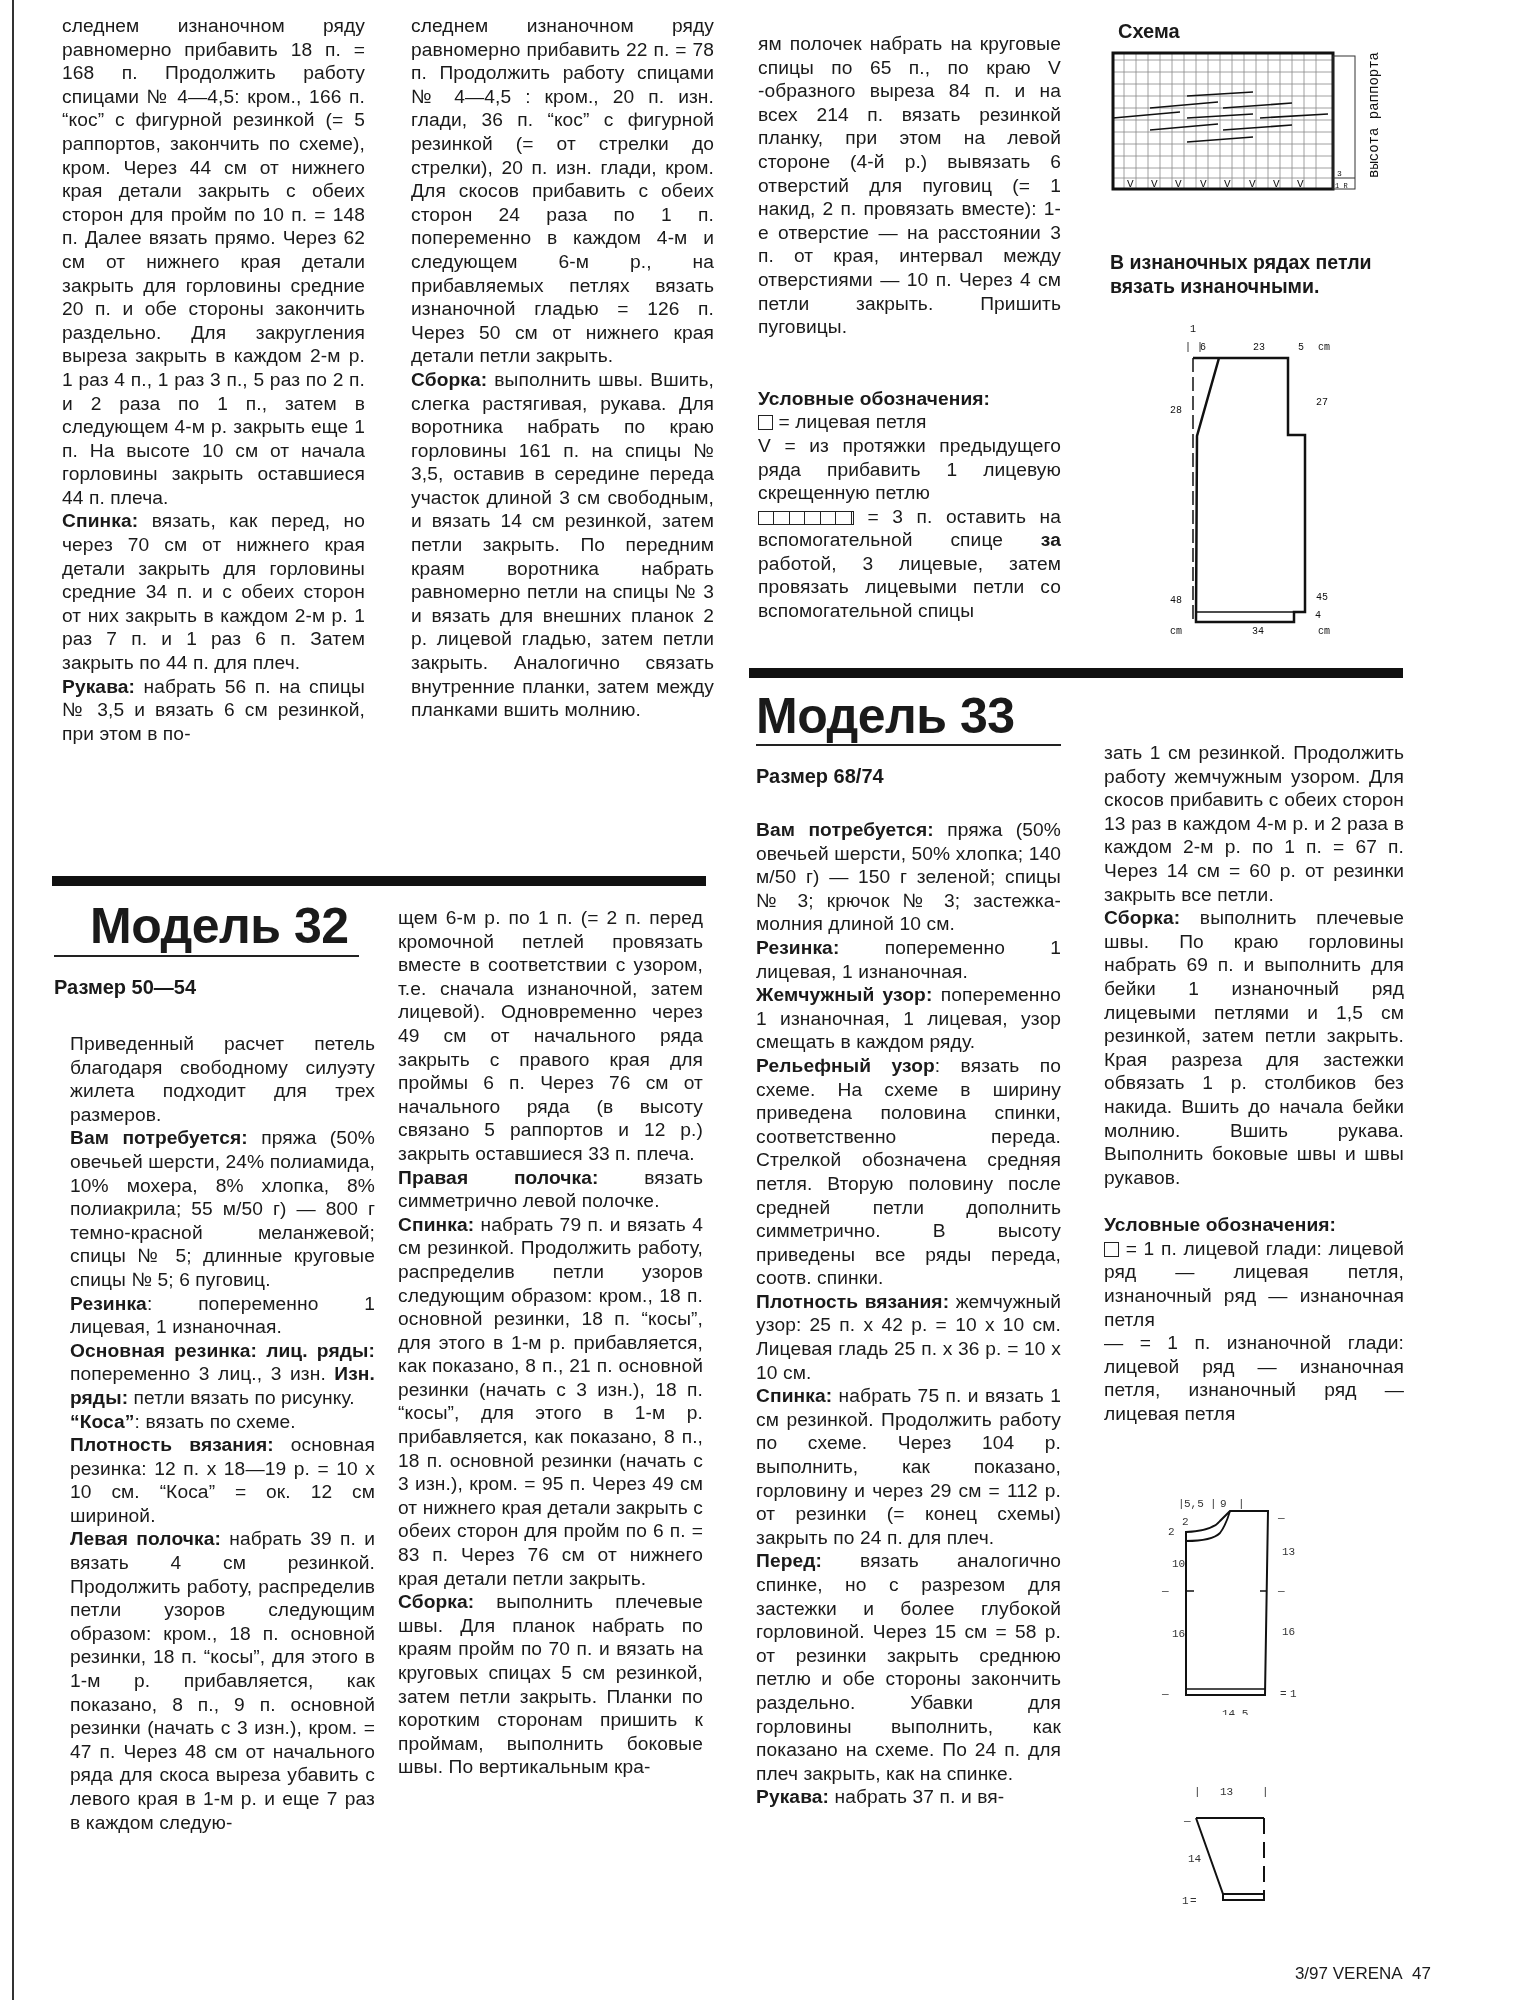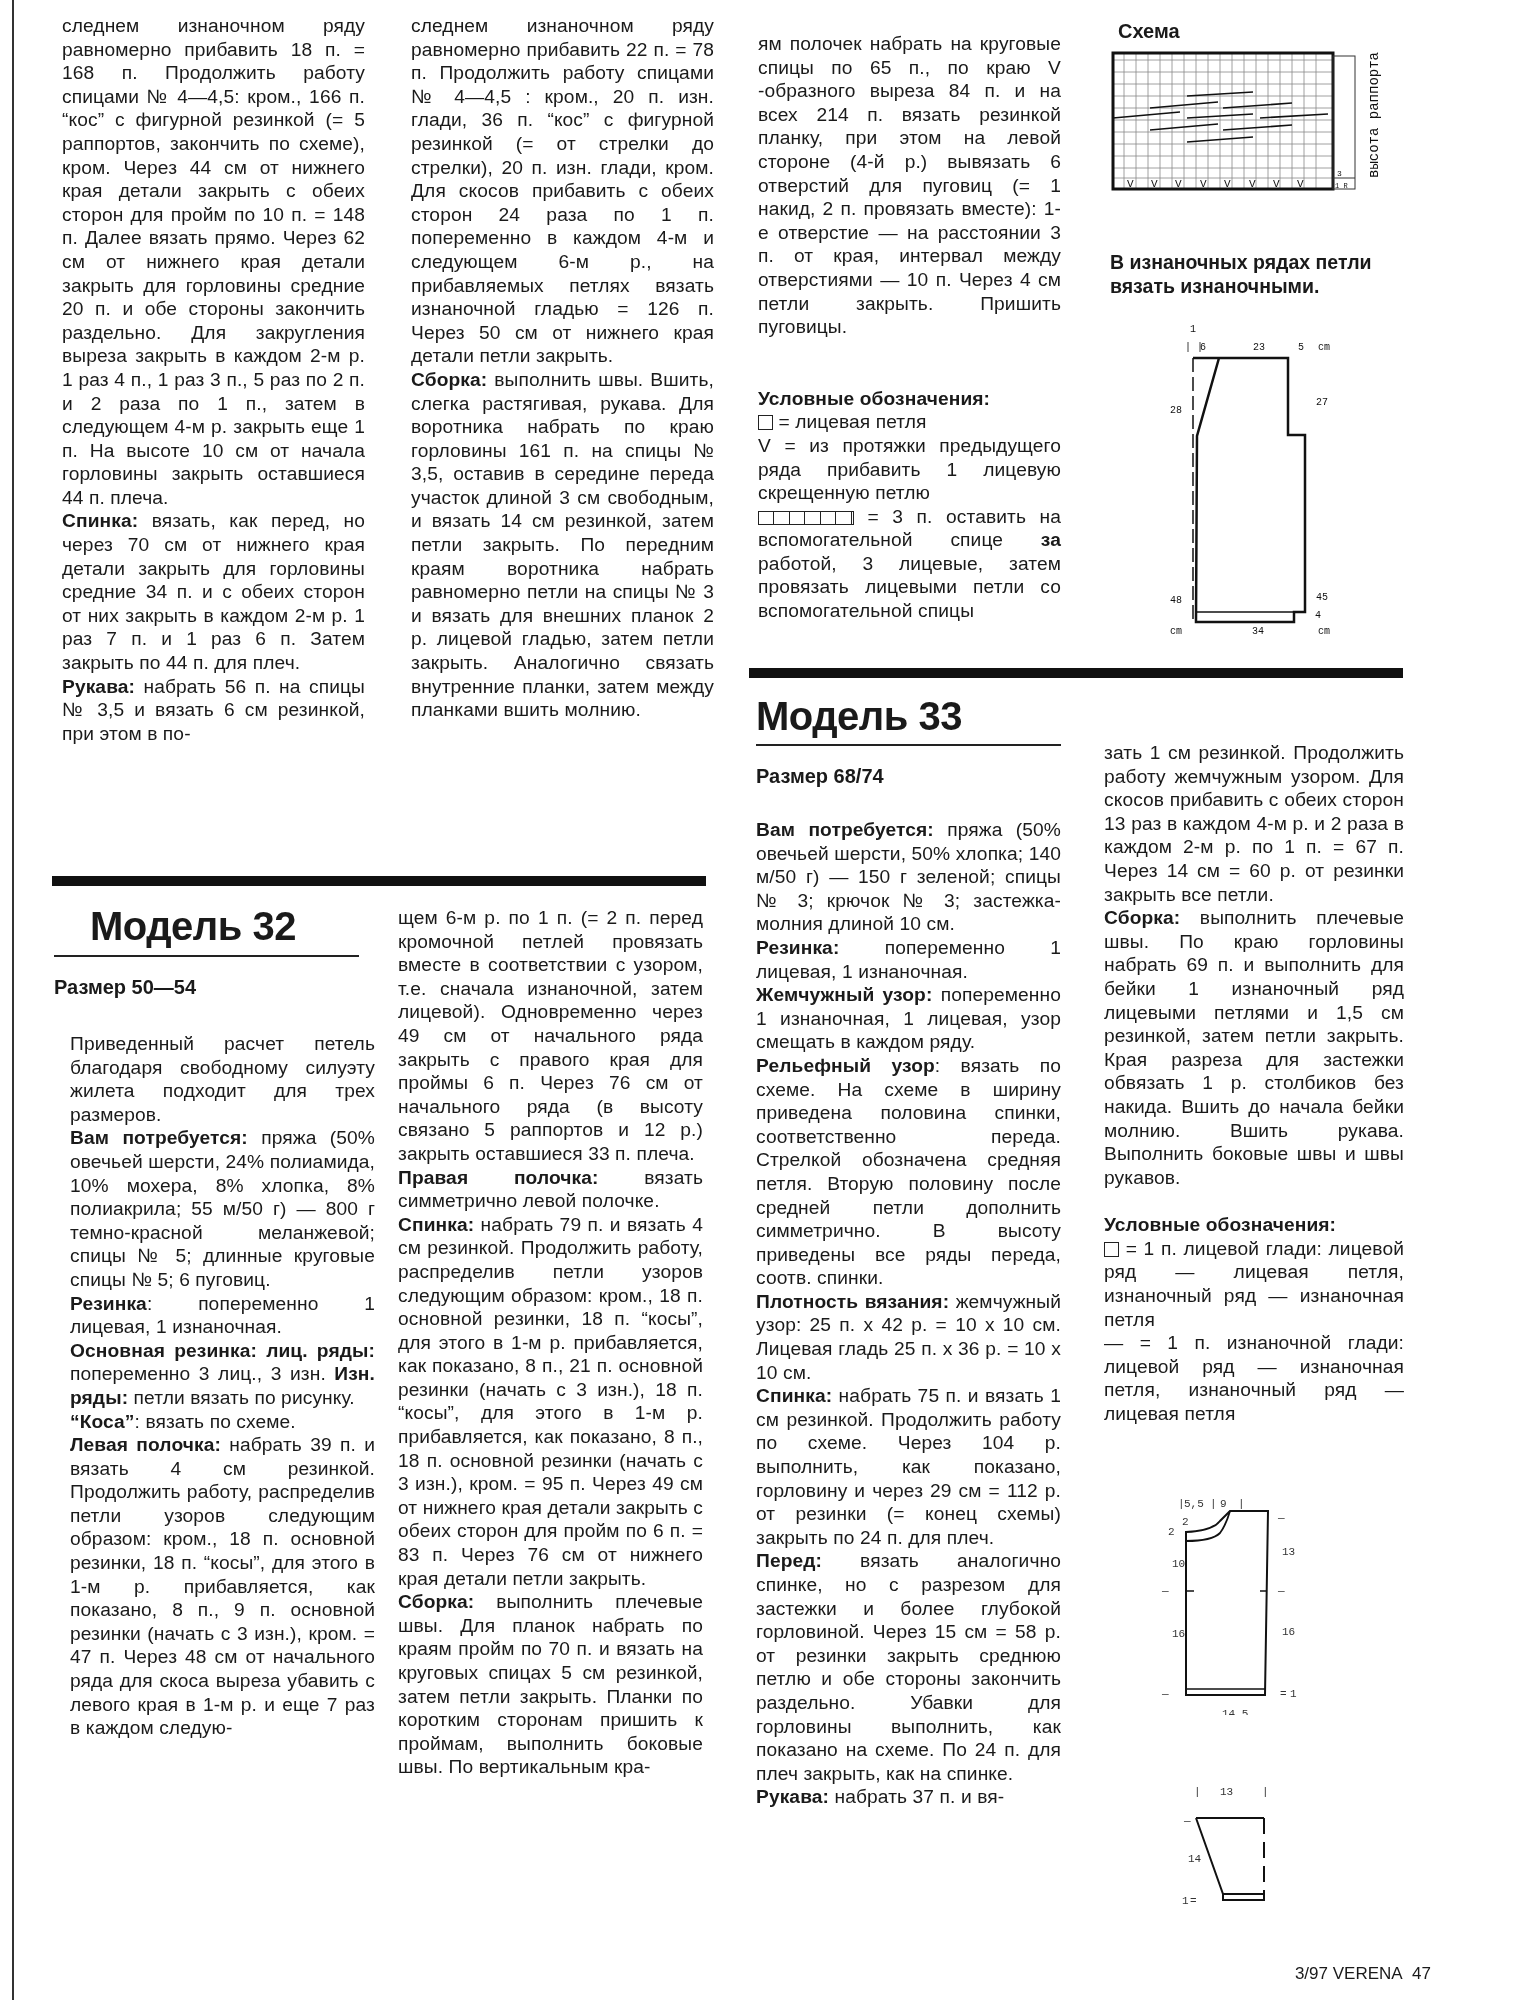--- a/index.html
+++ b/index.html
@@ -4,21 +4,21 @@
 <style>
   html, body { margin:0; padding:0; background:#ffffff; }
   body { width:1515px; height:2000px; position:relative; overflow:hidden;
          font-family:"Liberation Sans", sans-serif; color:#1a1a1a; }
   .page-edge { position:absolute; left:12px; top:0; width:2px; height:2000px; background:#333; }
   .col { position:absolute; font-size:19.2px; line-height:23.6px; text-align:justify; letter-spacing:0.1px; }
   .col p { margin:0; }
   .col b { font-weight:bold; }
   .rule-thick { position:absolute; height:10px; background:#111; }
   .rule-thin { position:absolute; height:2px; background:#222; }
-  .model-title { position:absolute; font-size:40px; font-weight:bold; letter-spacing:-0.5px; line-height:44px; }
+  .model-title { position:absolute; font-size:50px; font-weight:bold; letter-spacing:-0.5px; line-height:44px; }
   .size-label { position:absolute; font-size:20px; font-weight:bold; }
   .legend-head { font-weight:bold; }
   .sym-box { display:inline-block; width:15px; height:15px; border:1.5px solid #222; vertical-align:-2px; box-sizing:border-box; }
   .sym-cable { display:inline-block; width:96px; height:14px; border:1.5px solid #222; vertical-align:-2px; box-sizing:border-box;
                background: repeating-linear-gradient(90deg, transparent 0 14px, #222 14px 15.5px); position:relative; }
   .schema-title { position:absolute; font-size:20px; font-weight:bold; }
   .note-bold { position:absolute; font-size:19.5px; font-weight:bold; line-height:24px; }
   svg text { font-family:"Liberation Mono", monospace; }
   .footer { position:absolute; right:84px; bottom:16px; font-size:17px; }
 </style>
@@ -136,20 +136,21 @@
 <div class="model-title" style="left:54px; top:904px;margin-left:36px;">Модель 32</div>
 <div class="rule-thin" style="left:54px; top:955px; width:305px;"></div>
 <div class="size-label" style="left:54px; top:976px;">Размер 50—54</div>
 
 <div class="col" style="left:70px; top:1032px; width:305px;">
   <p>Приведенный расчет петель благодаря свободному силуэту жилета подходит для трех размеров.</p>
   <p><b>Вам потребуется:</b><span> пряжа (50% овечьей шерсти, 24% полиамида, 10% мохера, 8% хлопка, 8% полиакрила; 55 м/50 г) — 800 г темно-красной меланжевой; спицы № 5; длинные круговые спицы № 5; 6 пуговиц.</span></p>
   <p><b>Резинка</b><span>: попеременно 1 лицевая, 1 изнаночная.</span></p>
   <p><b>Основная резинка: лиц. ряды:</b><span> попеременно 3 лиц., 3 изн. </span><b>Изн. ряды:</b><span> петли вязать по рисунку.</span></p>
   <p><b>“Коса”</b><span>: вязать по схеме.</span></p>
+  <p><b>Плотность вязания:</b><span> основная резинка: 12 п. x 18—19 р. = 10 x 10 см. “Коса” = ок. 12 см шириной.</span></p>
   <p><b>Левая полочка:</b><span> набрать 39 п. и вязать 4 см резинкой. Продолжить работу, распределив петли узоров следующим образом: кром., 18 п. основной резинки, 18 п. “косы”, для этого в 1-м р. прибавляется, как показано, 8 п., 9 п. основной резинки (начать с 3 изн.), кром. = 47 п. Через 48 см от начального ряда для скоса выреза убавить с левого края в 1-м р. и еще 7 раз в каждом следую-</span></p>
 </div>
 
 <div class="col" style="left:398px; top:906px; width:305px;">
   <p>щем 6-м р. по 1 п. (= 2 п. перед кромочной петлей провязать вместе в соответствии с узором, т.е. сначала изнаночной, затем лицевой). Одновременно через 49 см от начального ряда закрыть с правого края для проймы 6 п. Через 76 см от начального ряда (в высоту связано 5 раппортов и 12 р.) закрыть оставшиеся 33 п. плеча.</p>
   <p><b>Правая полочка:</b><span> вязать симметрично левой полочке.</span></p>
   <p><b>Спинка:</b><span> набрать 79 п. и вязать 4 см резинкой. Продолжить работу, распределив петли узоров следующим образом: кром., 18 п. основной резинки, 18 п. “косы”, для этого в 1-м р. прибавляется, как показано, 8 п., 21 п. основной резинки (начать с 3 изн.), 18 п. “косы”, для этого в 1-м р. прибавляется, как показано, 8 п., 18 п. основной резинки (начать с 3 изн.), кром. = 95 п. Через 49 см от нижнего края детали закрыть с обеих сторон для пройм по 6 п. = 83 п. Через 76 см от нижнего края детали петли закрыть.</span></p>
   <p><b>Сборка:</b><span> выполнить плечевые швы. Для планок набрать по краям пройм по 70 п. и вязать на круговых спицах 5 см резинкой, затем петли закрыть. Планки по коротким сторонам пришить к проймам, выполнить боковые швы. По вертикальным кра-</span></p>
 </div>
 

